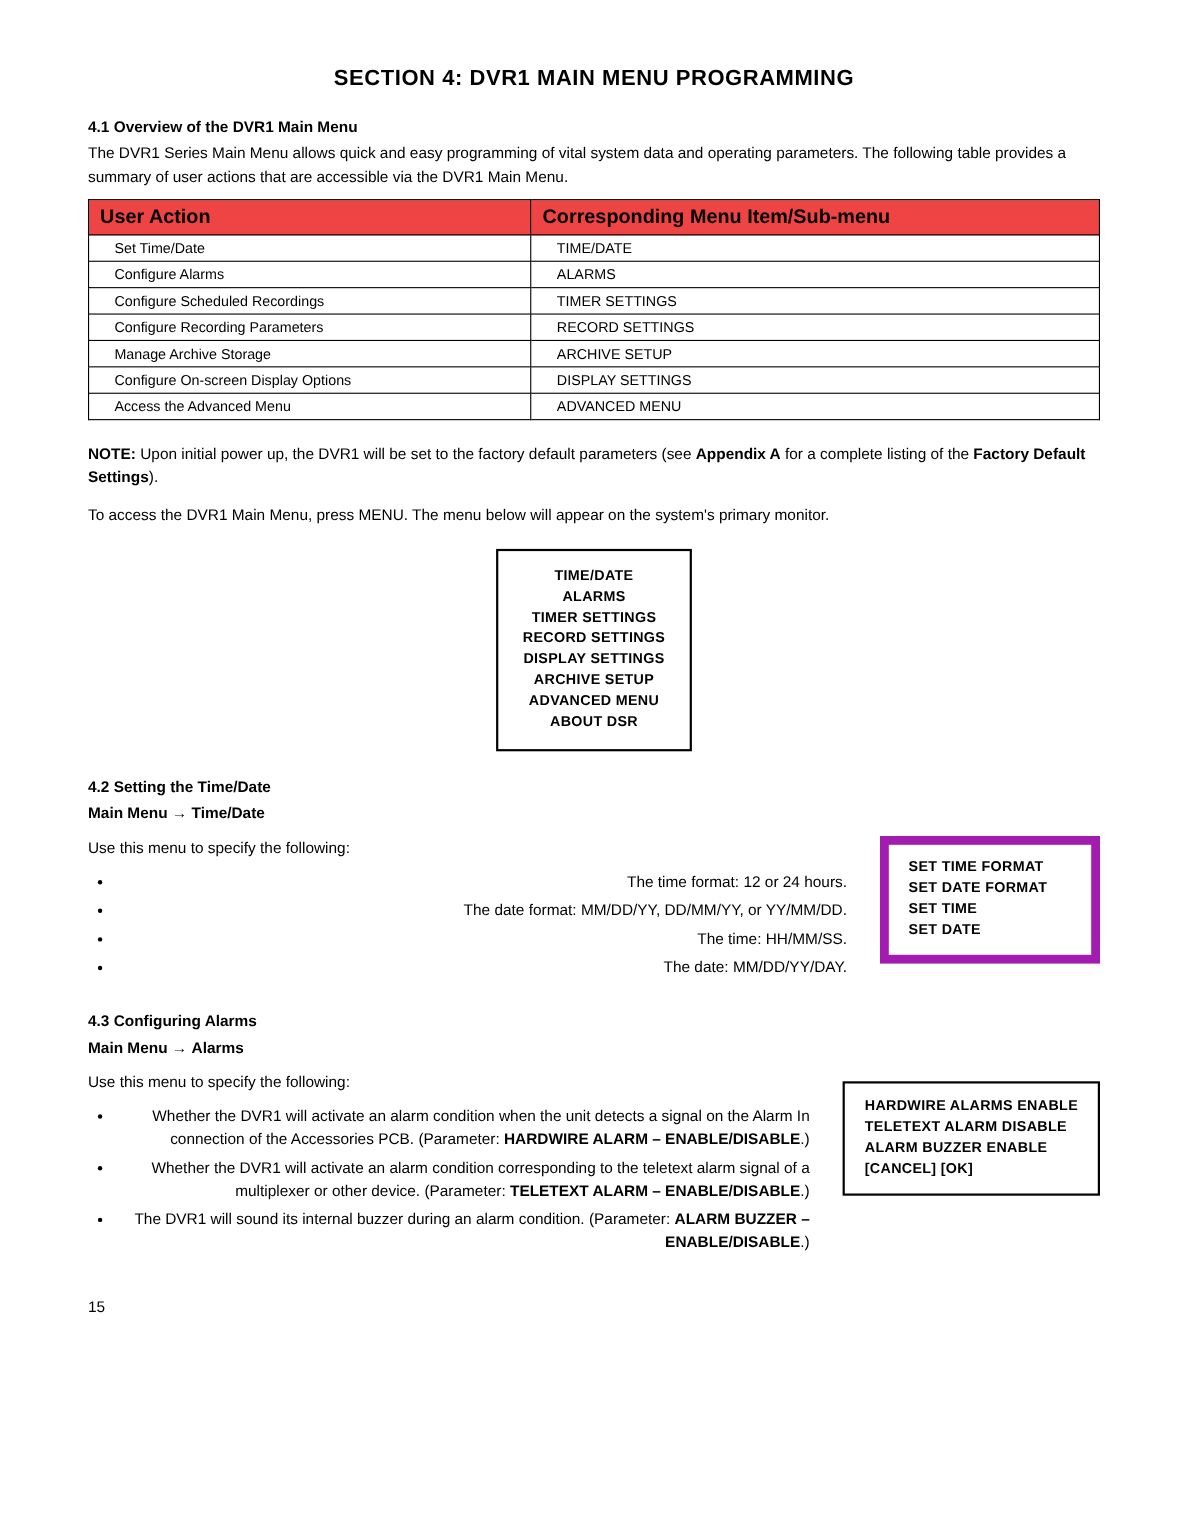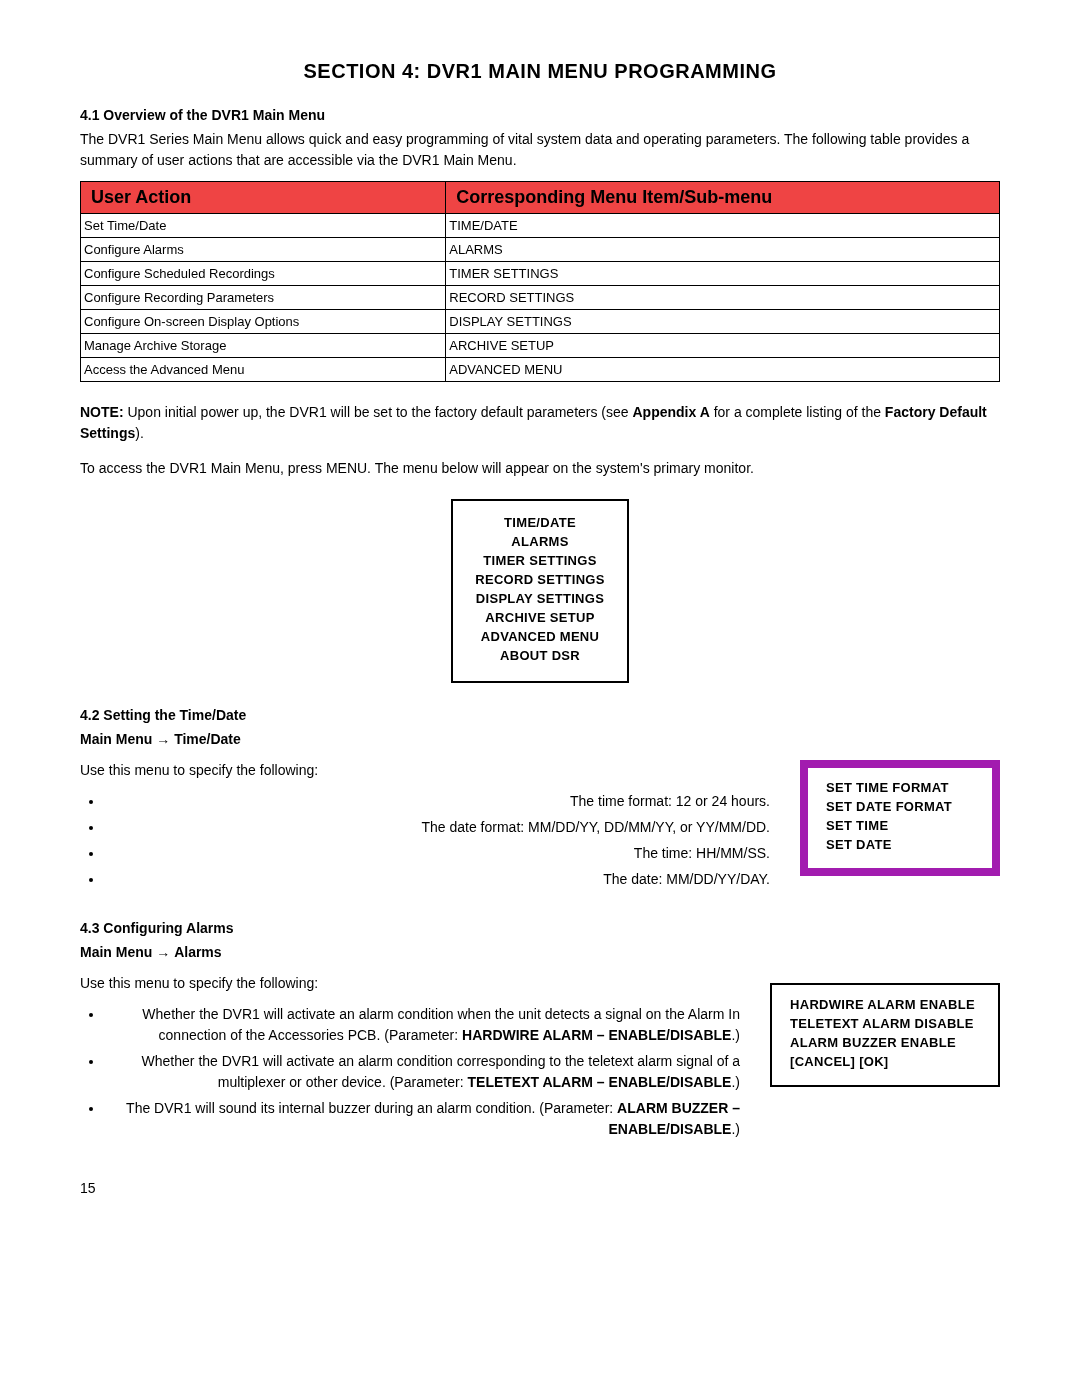--- a/index.html
+++ b/index.html
@@ -37,21 +37,21 @@
     .user-action-table th {
       background: #ef4444;
       border: 1px solid #000;
       padding: 5px 10px;
       text-align: left;
       font-size: 18px;
       font-weight: bold;
     }
     .user-action-table td {
       border: 1px solid #000;
-      padding: 4px 3px;
+      padding: 4px 23px;
       font-size: 13px;
     }
     
     .note-block {
       margin-bottom: 14px;
       line-height: 1.5;
     }
     
     .menu-box {
       border: 2px solid #000;
@@ -152,26 +152,26 @@
       </tr>
       <tr>
         <td>Configure Scheduled Recordings</td>
         <td>TIMER SETTINGS</td>
       </tr>
       <tr>
         <td>Configure Recording Parameters</td>
         <td>RECORD SETTINGS</td>
       </tr>
       <tr>
+        <td>Manage Archive Storage</td>
+        <td>ARCHIVE SETUP</td>
+      </tr>
+      <tr>
         <td>Configure On-screen Display Options</td>
         <td>DISPLAY SETTINGS</td>
-      </tr>
-      <tr>
-        <td>Manage Archive Storage</td>
-        <td>ARCHIVE SETUP</td>
       </tr>
       <tr>
         <td>Access the Advanced Menu</td>
         <td>ADVANCED MENU</td>
       </tr>
     </tbody>
 </table>
 
 <p class="note-block">
   <strong>NOTE:</strong>
@@ -216,21 +216,21 @@
   <div class="subsection-row">
     <div class="subsection-content">
       <p>Use this menu to specify the following:</p>
       <ul id="section43-bullets">
       <li><span>Whether the DVR1 will activate an alarm condition when the unit detects a signal on the Alarm In connection of the Accessories PCB. </span><span>(Parameter: <strong>HARDWIRE ALARM – ENABLE/DISABLE</strong><span>.)</span></span></li>
           <li><span>Whether the DVR1 will activate an alarm condition corresponding to the teletext alarm signal of a multiplexer or other device. </span><span>(Parameter: <strong>TELETEXT ALARM – ENABLE/DISABLE</strong><span>.)</span></span></li>
           <li><span>The DVR1 will sound its internal buzzer during an alarm condition. </span><span>(Parameter: <strong>ALARM BUZZER – ENABLE/DISABLE</strong><span>.)</span></span></li>
         </ul>
     </div>
     <div class="alarm-side-box" id="section43-side-box">
-    <div class="alarm-item">HARDWIRE ALARM   ENABLE</div>
+    <div class="alarm-item">HARDWIRE ALARMS   ENABLE</div>
         <div class="alarm-item">TELETEXT ALARM   DISABLE</div>
         <div class="alarm-item">ALARM BUZZER   ENABLE</div>
         <div class="alarm-item">[CANCEL]   [OK]</div>
       </div>
   </div>
 </div>
 
 <div class="page-number">15</div>
 
 </body></html>

